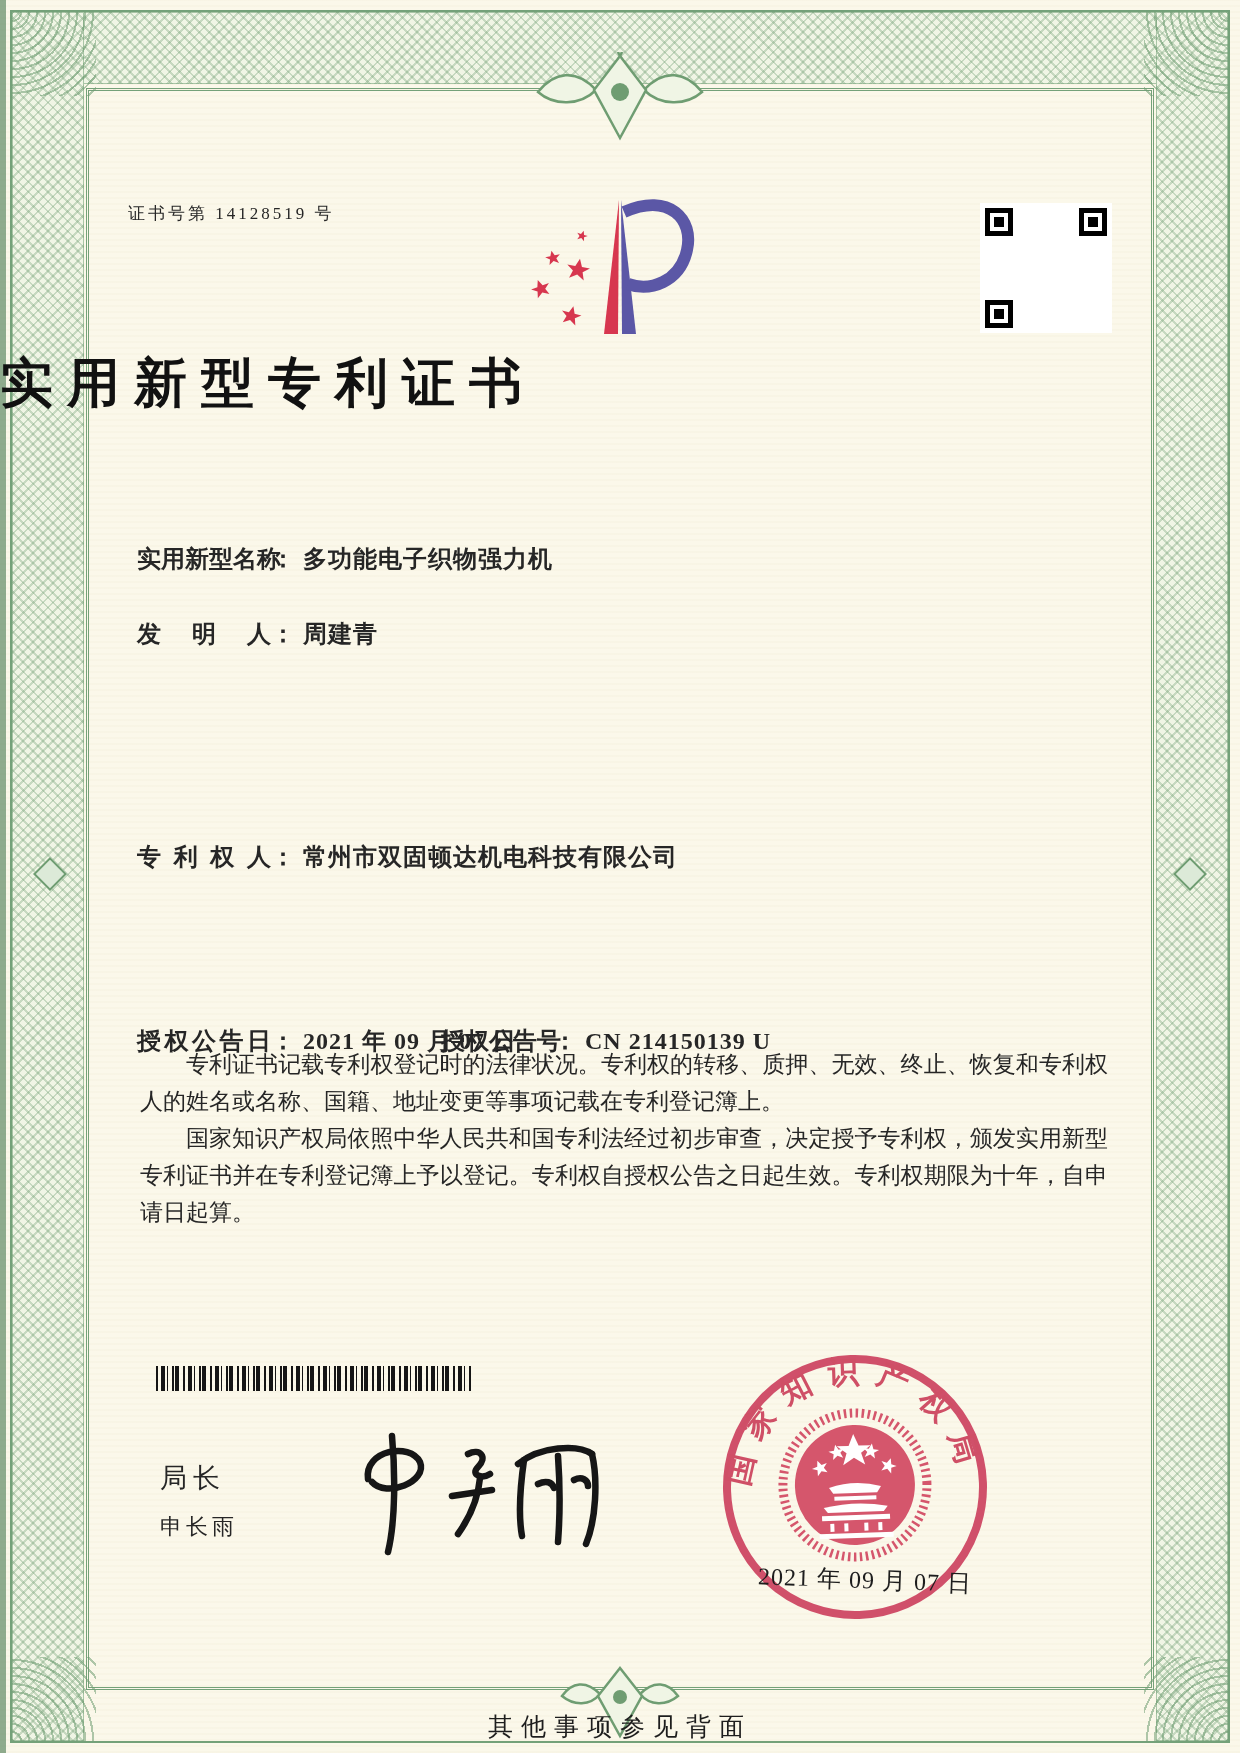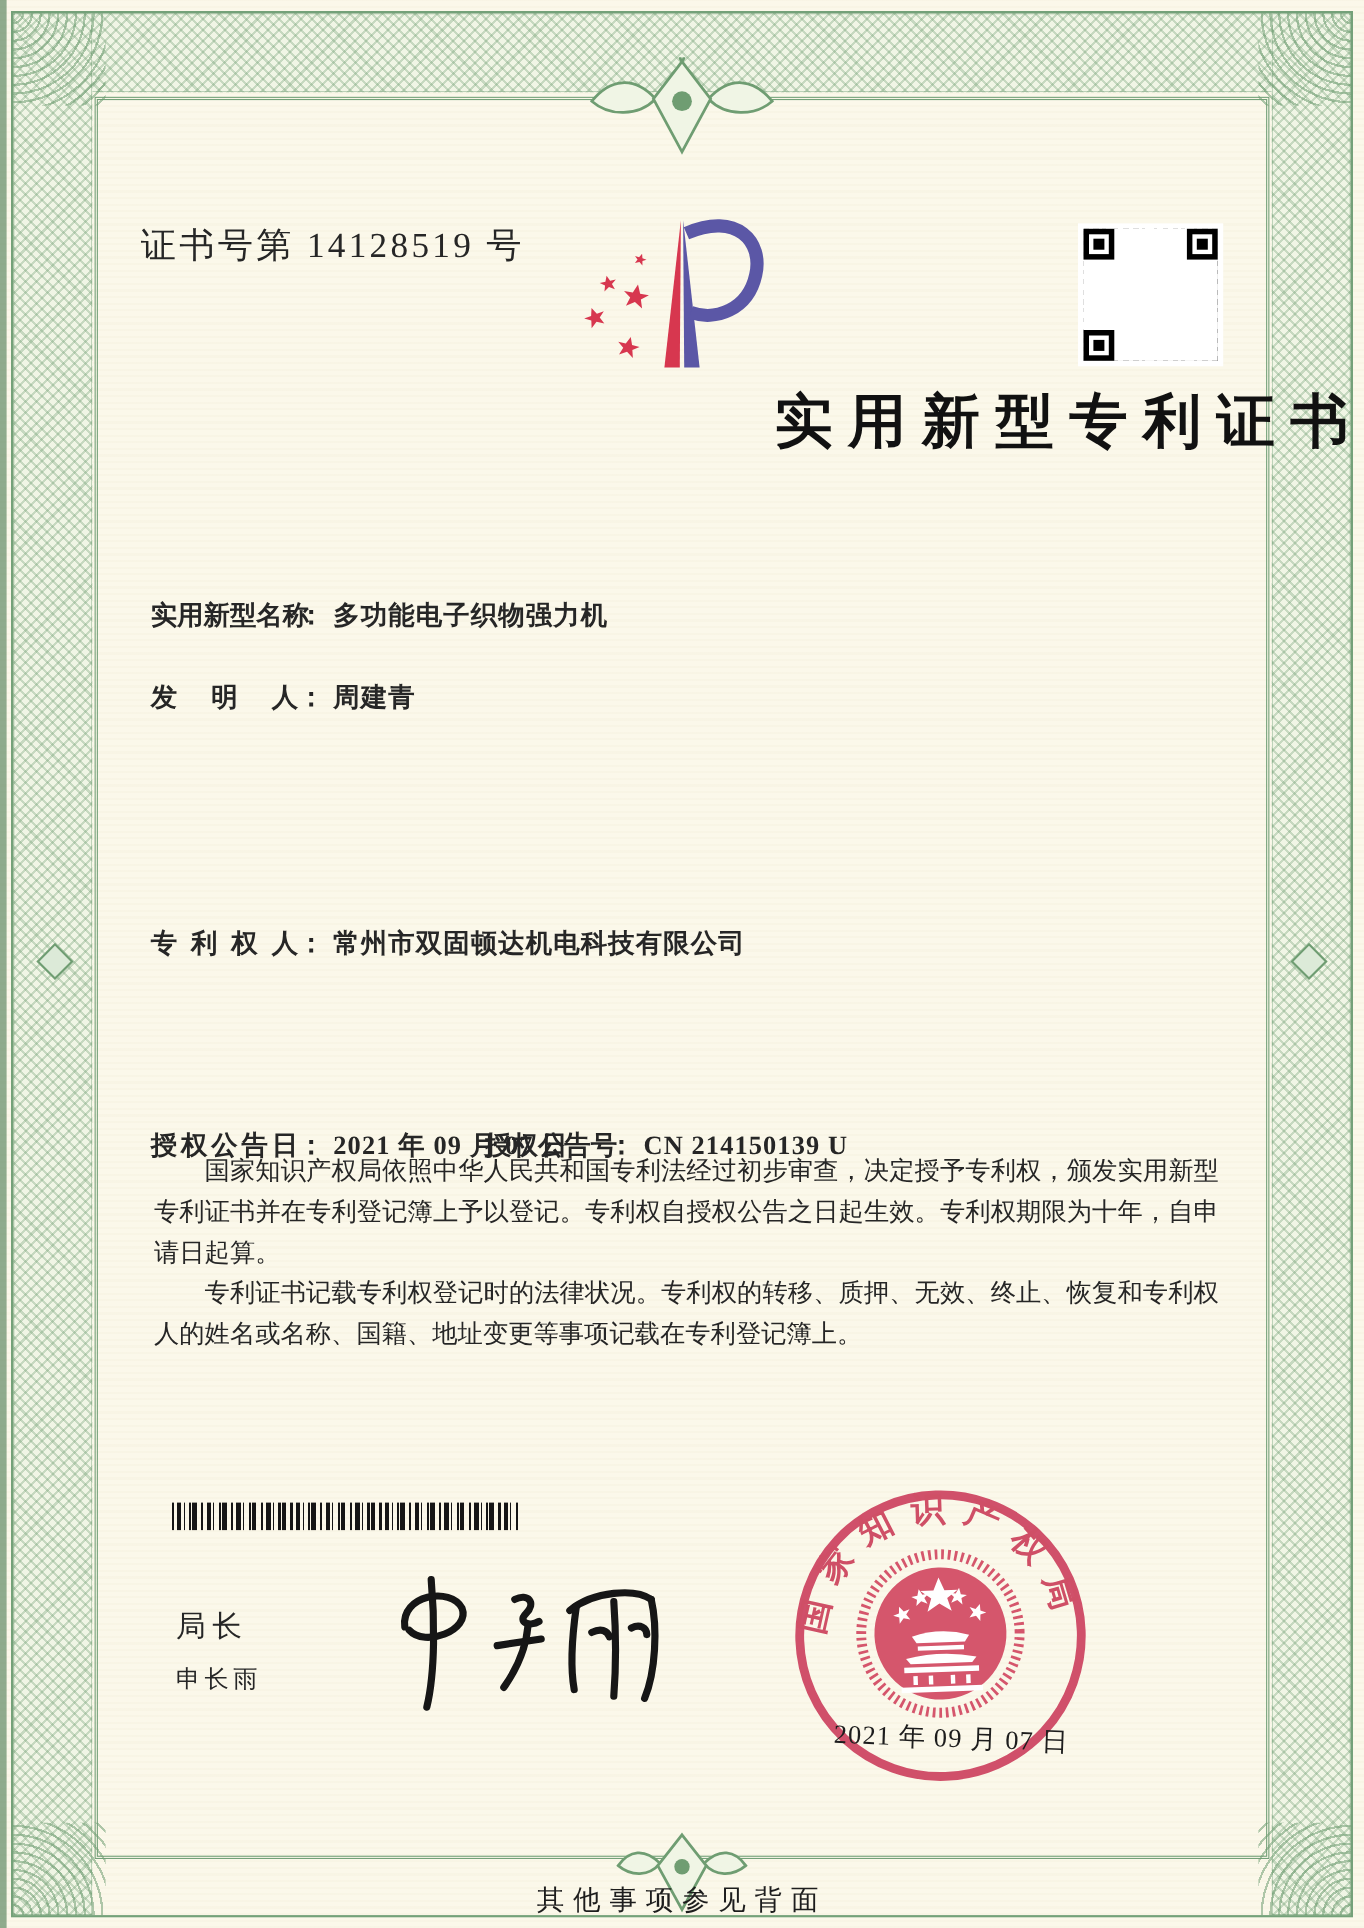--- a/index.html
+++ b/index.html
@@ -26,33 +26,33 @@
   .band-left{left:12px;top:12px;bottom:12px;width:72px;}
   .band-right{right:12px;top:12px;bottom:12px;width:72px;}
   .corner{position:absolute;width:84px;height:84px;pointer-events:none;}
   .corner.tl{left:12px;top:12px;background:repeating-radial-gradient(circle at 0 0, rgba(111,157,114,.55) 0 2px, rgba(0,0,0,0) 2px 8px);}
   .corner.tr{right:12px;top:12px;background:repeating-radial-gradient(circle at 100% 0, rgba(111,157,114,.55) 0 2px, rgba(0,0,0,0) 2px 8px);}
   .corner.bl{left:12px;bottom:12px;background:repeating-radial-gradient(circle at 0 100%, rgba(111,157,114,.55) 0 2px, rgba(0,0,0,0) 2px 8px);}
   .corner.br{right:12px;bottom:12px;background:repeating-radial-gradient(circle at 100% 100%, rgba(111,157,114,.55) 0 2px, rgba(0,0,0,0) 2px 8px);}
   .side-gem{position:absolute;width:20px;height:20px;background:#dcead8;border:2px solid #6f9d72;transform:rotate(45deg);}
   .crest{position:absolute;left:50%;transform:translateX(-50%);}
   
-  .cert-no{position:absolute;left:128px;top:202px;font-size:32px;letter-spacing:3px;}
+  .cert-no{position:absolute;left:128px;top:202px;font-size:17px;letter-spacing:3px;}
   .logo{position:absolute;left:520px;top:192px;}
   .qr{position:absolute;left:980px;top:203px;width:132px;height:130px;background:#fff;}
   .qr-noise{position:absolute;inset:5px;background-color:#fff;
     background-image:
       repeating-linear-gradient(90deg,#000 0 5px,#fff 5px 9px,#000 9px 14px,#fff 14px 17px,#000 17px 20px,#fff 20px 28px,#000 28px 31px,#fff 31px 36px),
       repeating-linear-gradient(0deg,#000 0 4px,#fff 4px 9px,#000 9px 13px,#fff 13px 16px,#000 16px 21px,#fff 21px 25px,#000 25px 29px,#fff 29px 35px);
     background-blend-mode:lighten;}
   .qrf{position:absolute;width:18px;height:18px;background:#fff;border:5px solid #000;}
   .qrf::after{content:"";position:absolute;inset:4px;background:#000;}
   .qrf.tl{left:5px;top:5px;} .qrf.tr{right:5px;top:5px;} .qrf.bl{left:5px;bottom:5px;}
   
-  .title{position:absolute;left:0;right:0;top:348px;margin:0;text-align:right;
+  .title{position:absolute;left:0;right:0;top:348px;margin:0;text-align:left;
     font-size:53px;font-weight:bold;letter-spacing:14px;color:#111;}
   
   .frow{position:absolute;left:137px;height:34px;font-size:24px;white-space:nowrap;font-weight:bold;}
   .flabel{display:inline-block;width:134px;text-align:justify;text-align-last:justify;vertical-align:bottom;}
   .fcolon{display:inline-block;}
   .fvalue{margin-left:8px;letter-spacing:1px;}
   .grant-part2{position:absolute;left:304px;top:0;white-space:nowrap;}
   .grant-part2 .flabel{width:112px;}
   
   .body-text{position:absolute;left:140px;width:968px;top:1046px;}
@@ -150,22 +150,22 @@
     <span class="flabel">专利权人</span><span class="fcolon">：</span><span class="fvalue">常州市双固顿达机电科技有限公司</span>
   </div>
   <div class="frow" style="top:993px;margin-top:32px;">
     <span class="flabel">授权公告日</span><span class="fcolon">：</span><span class="fvalue">2021 年 09 月 07 日</span>
     <span class="grant-part2">
       <span class="flabel">授权公告号</span><span class="fcolon">：</span><span class="fvalue">CN 214150139 U</span>
     </span>
   </div>
 
   <div class="body-text">
+    <p>专利证书记载专利权登记时的法律状况。专利权的转移、质押、无效、终止、恢复和专利权人的姓名或名称、国籍、地址变更等事项记载在专利登记簿上。</p>
     <p>国家知识产权局依照中华人民共和国专利法经过初步审查，决定授予专利权，颁发实用新型专利证书并在专利登记簿上予以登记。专利权自授权公告之日起生效。专利权期限为十年，自申请日起算。</p>
-    <p>专利证书记载专利权登记时的法律状况。专利权的转移、质押、无效、终止、恢复和专利权人的姓名或名称、国籍、地址变更等事项记载在专利登记簿上。</p>
   </div>
 
   <div class="barcode"></div>
 
   <div class="signer-title">局长</div>
   <div class="signer-name">申长雨</div>
 
   <svg class="signature" width="280" height="135" viewBox="0 0 280 135">
     <g fill="none" stroke="#161616" stroke-width="6.5" stroke-linecap="round">
       <path d="M28,55 C24,26 70,18 80,38 C88,58 46,74 32,58"></path>

